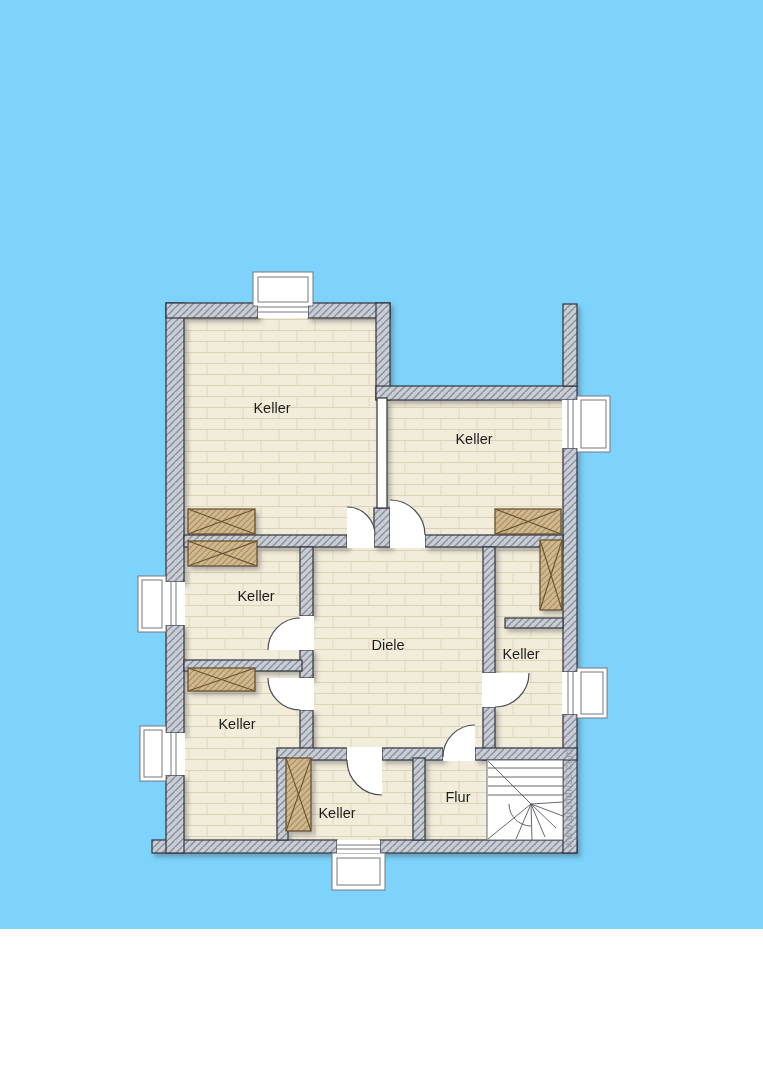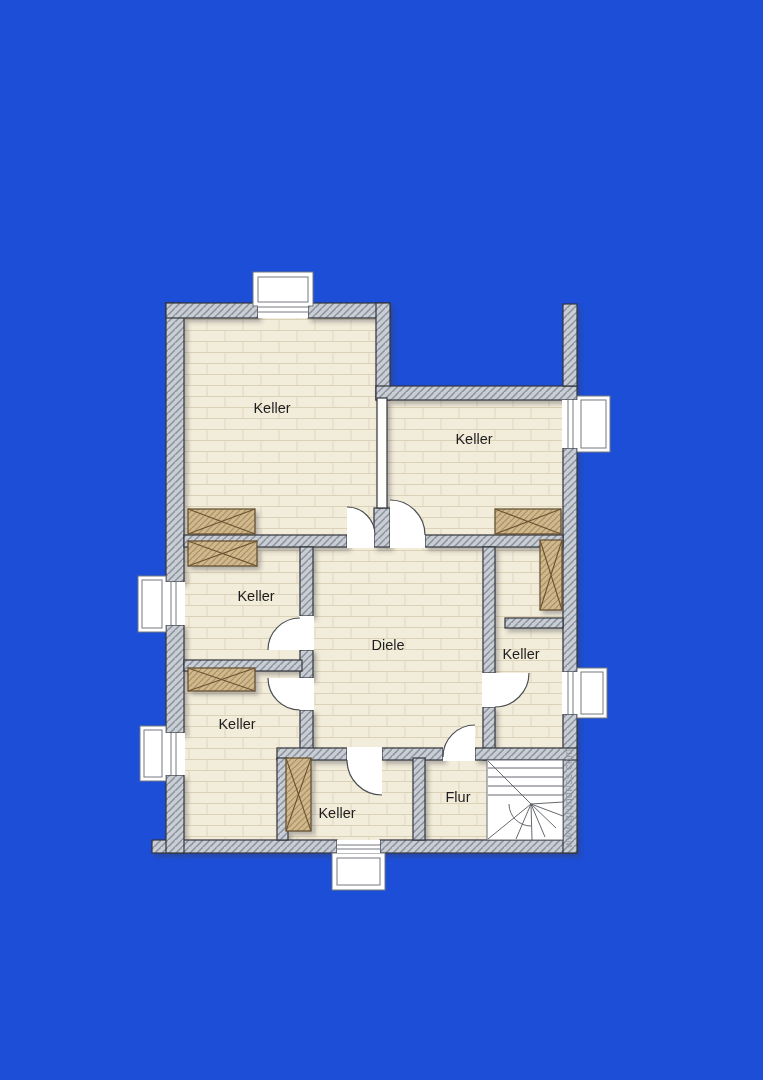--- a/index.html
+++ b/index.html
@@ -4,22 +4,22 @@
 <style>
   html, body {
     margin: 0;
     padding: 0;
     background: #ffffff;
     font-family: "Liberation Sans", sans-serif;
   }
   .stage {
     position: relative;
     width: 763px;
-    height: 1080px;
-    background: #1d4ed8;
+    height: 929px;
+    background: #7dd3fc;
     overflow: hidden;
   }
   svg text.room-label {
     font-family: "Liberation Sans", sans-serif;
     font-size: 14.5px;
     fill: #1e1e1e;
   }
   svg text.watermark {
     font-family: "Liberation Sans", sans-serif;
     font-size: 10.5px;

